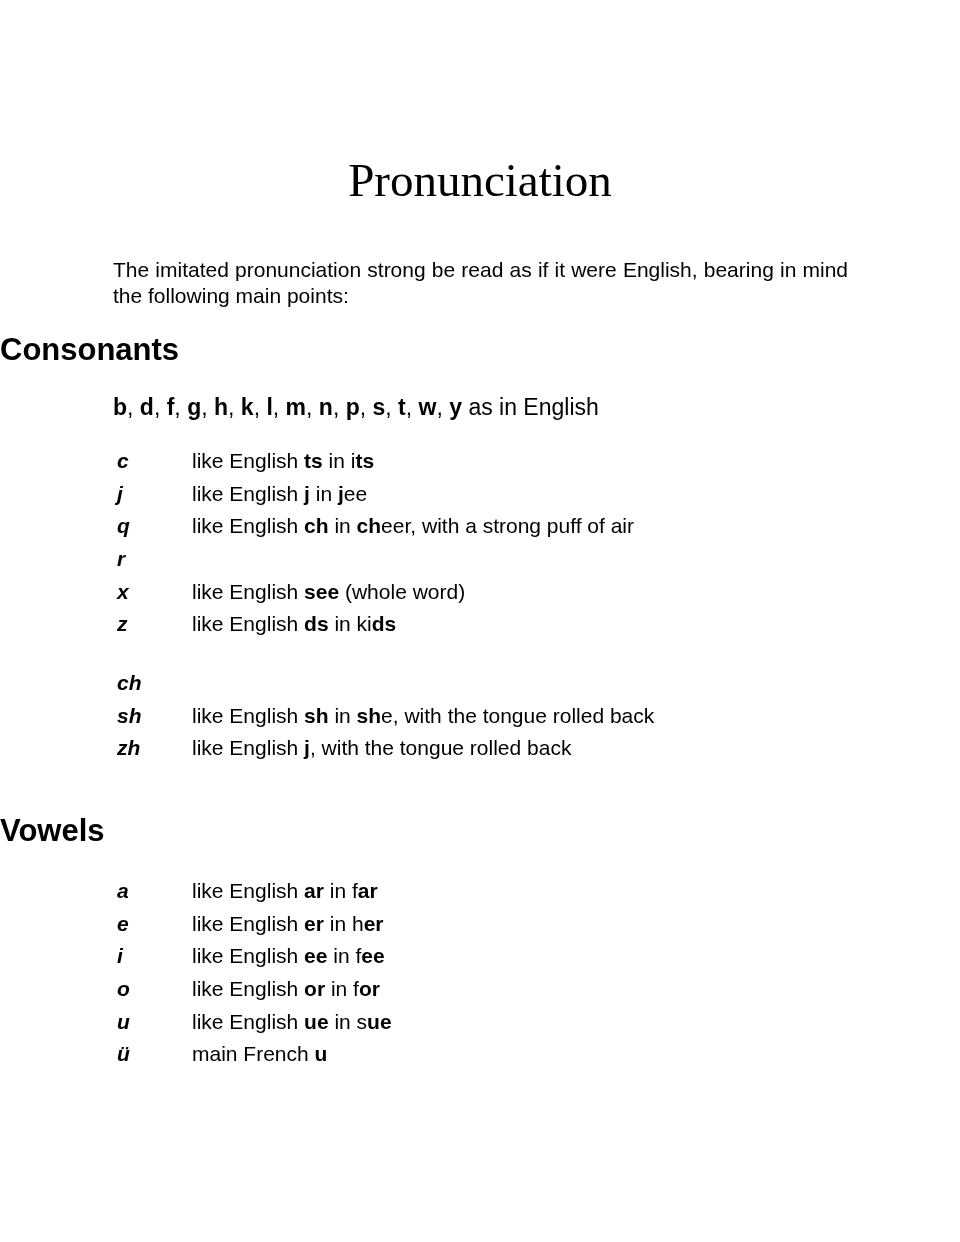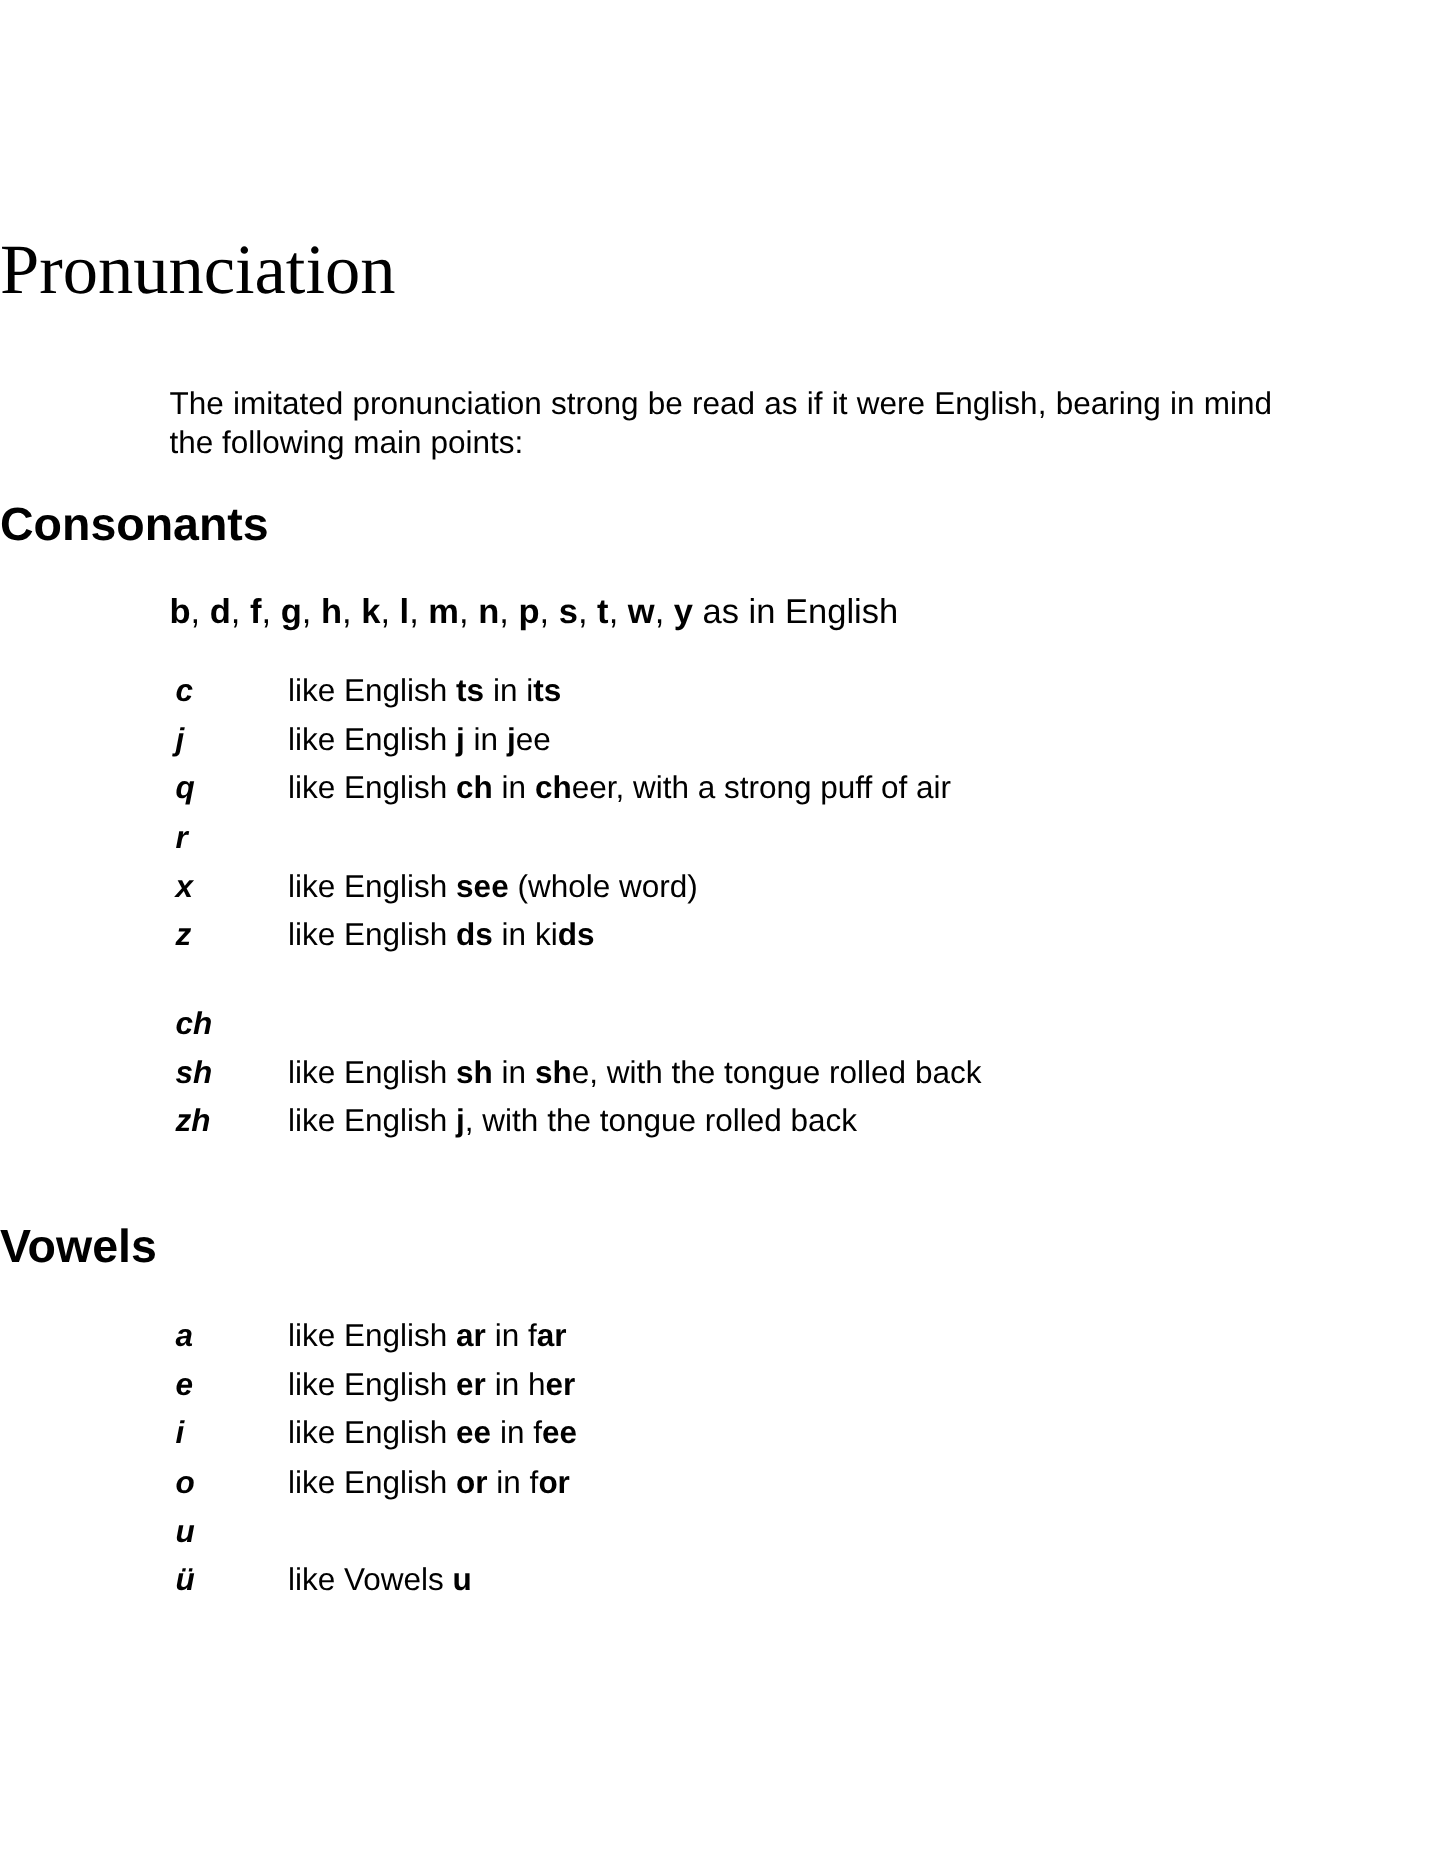--- a/index.html
+++ b/index.html
@@ -1,17 +1,17 @@
 <!DOCTYPE html>
 <html><head>
   <meta charset="utf-8">
   <style>
     html, body { margin: 0; padding: 0; background: #ffffff; }
     body { width: 960px; height: 1242px; position: relative; overflow: hidden; color: #000; font-family: "Liberation Sans", sans-serif; }
-    .page-title { position: absolute; left: 0; width: 960px; top: 152px; font-family: "Liberation Serif", serif; font-size: 47px; font-weight: normal; margin: 0; line-height: 1.2; }
+    .page-title { position: absolute; left: 0; width: 960px; top: 152px; text-align: center; font-family: "Liberation Serif", serif; font-size: 47px; font-weight: normal; margin: 0; line-height: 1.2; }
     .intro { position: absolute; left: 113px; width: 735px; top: 257px; font-size: 21px; line-height: 26px; text-align: justify; margin: 0; }
     .section-heading { position: absolute; left: 0; width: 960px; text-align: left; font-size: 31px; font-weight: bold; margin: 0; line-height: 1.2; }
     .h-consonants { top: 331px; }
     .h-vowels { top: 812px; }
     .simple-line { position: absolute; left: 113px; top: 394px; font-size: 23px; line-height: 26px; margin: 0; }
     .rows { position: absolute; left: 113px; width: 735px; margin: 0; padding: 0; }
     .row { display: flex; align-items: center; font-size: 21px; line-height: 26px; margin-bottom: 6.7px; }
     .row .letter { width: 79px; flex: none; font-weight: bold; font-style: italic; padding-left: 4px; box-sizing: border-box; }
     .row .desc { flex: 1; }
     .rows-a { top: 448px; }
@@ -84,18 +84,19 @@
     <div class="row">
       <span class="letter">i</span>
       <span class="desc"><span>like English </span><b>ee</b><span> in f</span><b>ee</b></span>
     </div>
     <div class="row">
       <span class="letter">o</span>
       <span class="desc"><span>like English </span><b>or</b><span> in f</span><b>or</b></span>
     </div>
     <div class="row">
       <span class="letter">u</span>
+      <span class="desc"><span>like English </span><b>ue</b><span> in s</span><b>ue</b></span>
     </div>
     <div class="row">
       <span class="letter">ü</span>
-      <span class="desc"><span>like Vowels </span><b>u</b></span>
+      <span class="desc"><span>main French </span><b>u</b></span>
     </div>
   </div>
 
 </body></html>

